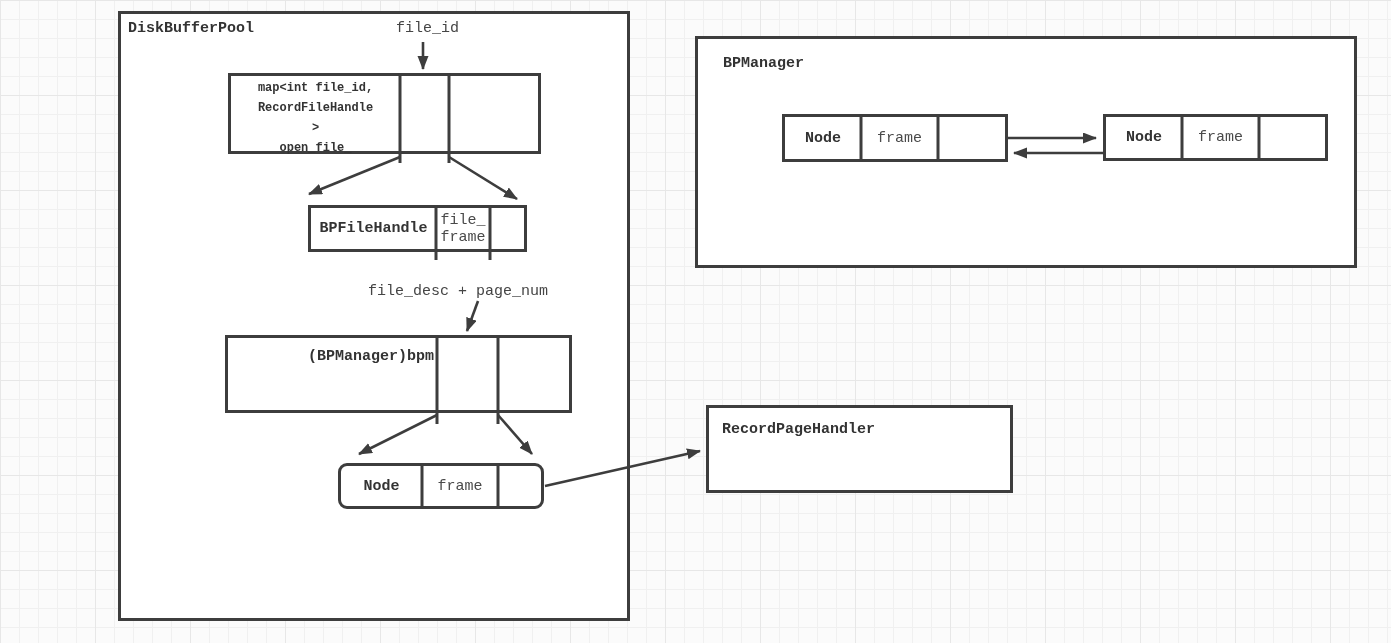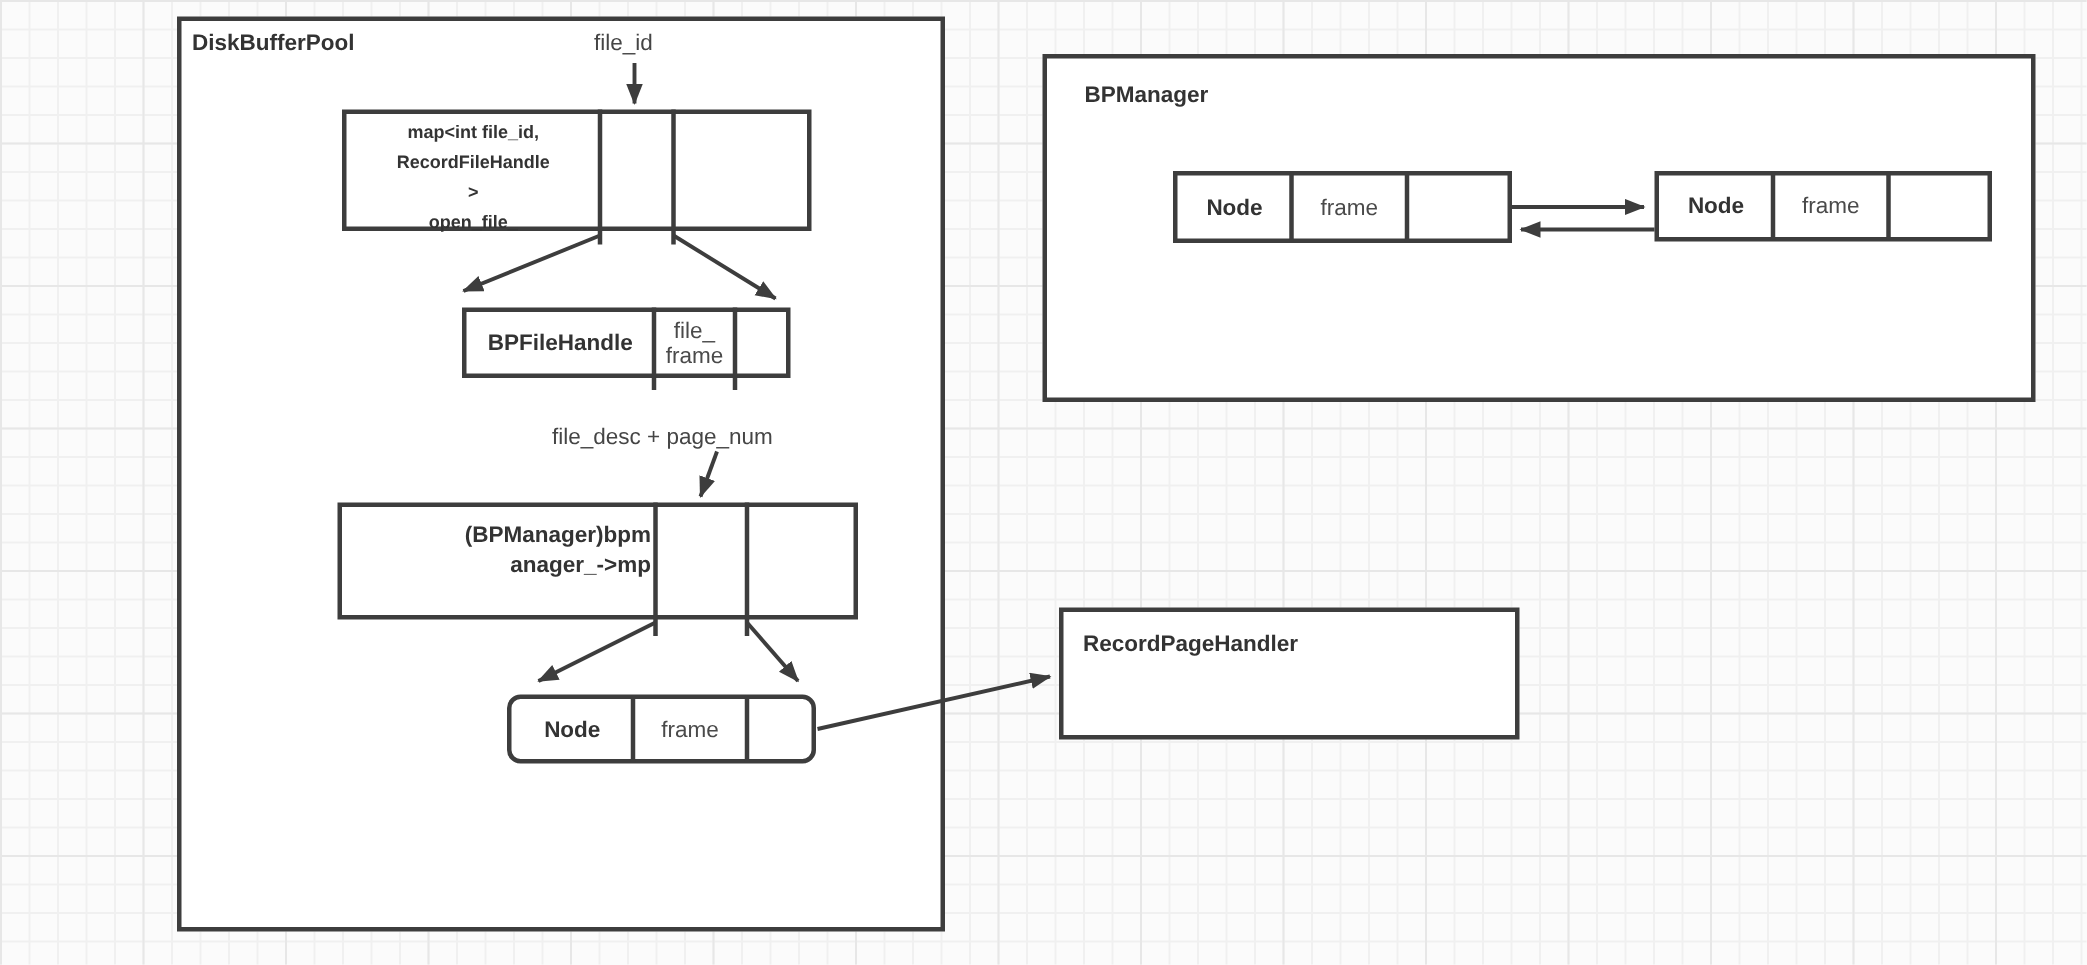--- a/index.html
+++ b/index.html
@@ -10,20 +10,21 @@
   }
   #stage{
     position:relative;width:1391px;height:643px;overflow:hidden;
     background-color:#fbfbfb;
     background-image:
       linear-gradient(#e7e7e7 1px, transparent 1px),
       linear-gradient(90deg,#e7e7e7 1px, transparent 1px),
       linear-gradient(#f0f0f0 1px, transparent 1px),
       linear-gradient(90deg,#f0f0f0 1px, transparent 1px);
     background-size:95px 95px,95px 95px,19px 19px,19px 19px;
+    font-family:Liberation Mono, monospace;
   }
   .shape{
     position:absolute;box-sizing:border-box;
     border:3px solid #3d3d3d;background:#ffffff;
   }
   .rounded{border-radius:9px;}
   .cell{
     position:absolute;top:0;bottom:0;display:flex;
     align-items:center;justify-content:center;
   }
@@ -71,21 +72,20 @@
         <div>frame</div>
       </div>
     </div>
   </div>
 
   <div class="free-label" style="left:368px;top:283px;">file_desc + page_num</div>
 
   <div class="shape" style="left:225px;top:335px;width:347px;height:78px;">
     <div class="bpm-text">
       <div>(BPManager)bpm</div>
-      <div>anager_-&gt;mp</div>
     </div>
   </div>
 
   <div class="shape rounded" style="left:338px;top:463px;width:206px;height:46px;">
     <div class="cell bold" style="left:0;width:81px;">Node</div>
     <div class="cell reg" style="left:81px;width:76px;">frame</div>
   </div>
 
   <div class="shape" style="left:695px;top:36px;width:662px;height:232px;"></div>
   <div class="container-title" style="left:723px;top:55px;">BPManager</div>

